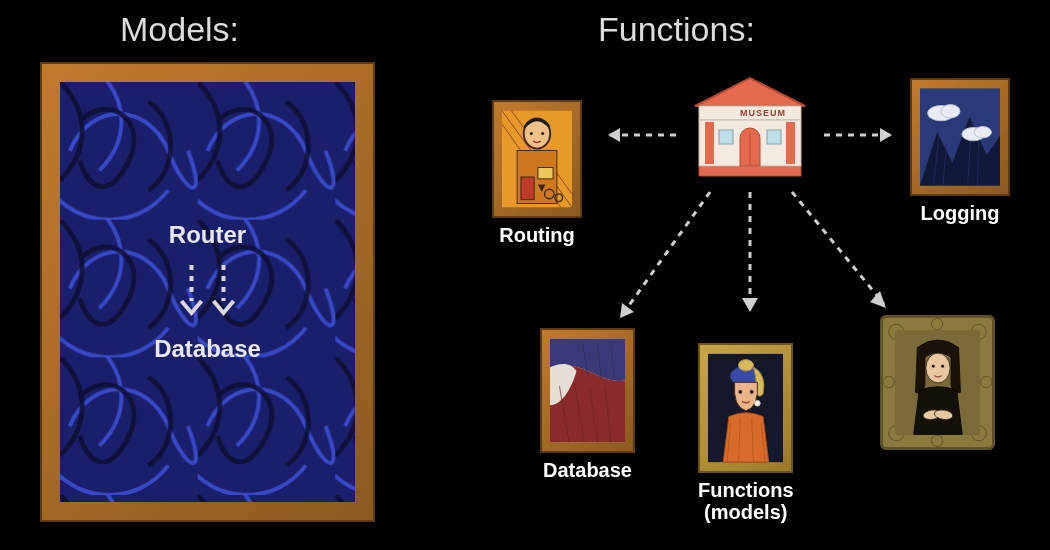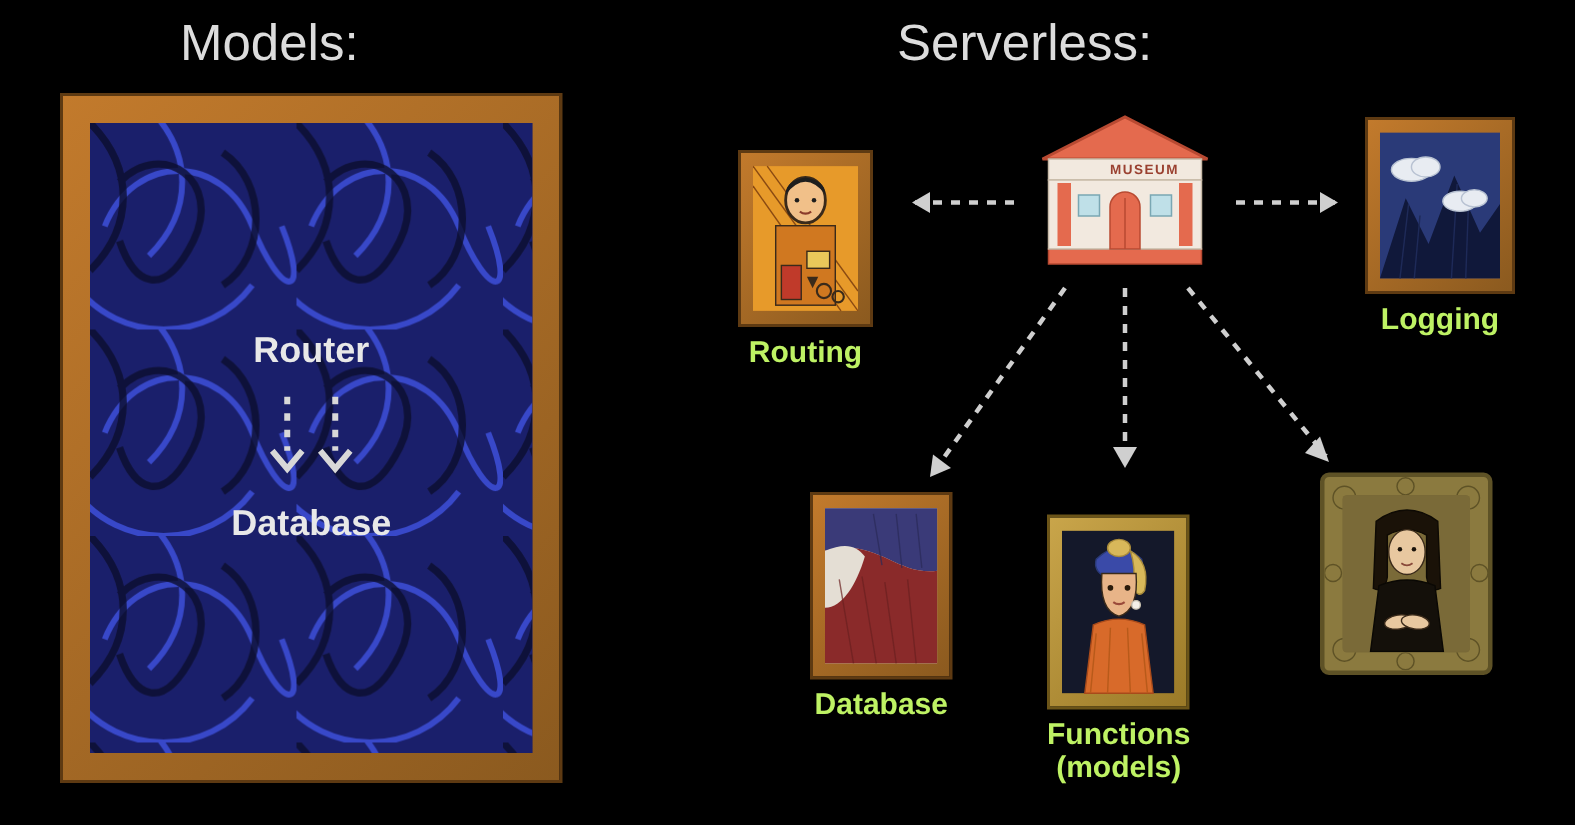--- a/index.html
+++ b/index.html
@@ -72,21 +72,21 @@
     position: absolute;
     text-align: center;
   }
   .small-frame .frame-box {
     margin: 0 auto 6px;
     position: relative;
   }
   .small-frame .frame-label {
     font-size: 20px;
     font-weight: 700;
-    color: #bef264;
+    color: #ffffff;
     line-height: 1.1;
   }
   .frame-routing { left: 492px; top: 100px; }
   .frame-routing .frame-box { width: 90px; height: 118px; }
   .frame-logging { left: 910px; top: 78px; }
   .frame-logging .frame-box { width: 100px; height: 118px; }
   .frame-database { left: 540px; top: 328px; }
   .frame-database .frame-box { width: 95px; height: 125px; }
   .frame-functions { left: 698px; top: 320px; margin-top: 23px; }
   .frame-functions .frame-box { width: 95px; height: 130px; }
@@ -118,21 +118,21 @@
     font-size:9px;
     font-weight:700;
     letter-spacing:1px;
     color:#9a4030;
   }
 </style>
 </head>
 <body>
 
 <div class="title title-left">Models:</div>
-<div class="title title-right">Serverless:</div>
+<div class="title title-right">Functions:</div>
 
 <div class="big-frame">
   <div class="big-canvas">
     <svg class="swirl" viewBox="0 0 300 430" preserveAspectRatio="xMidYMid slice">
       <defs>
         <pattern id="swirlp" width="140" height="140" patternUnits="userSpaceOnUse">
           <rect width="140" height="140" fill="#1a1f6b"></rect>
           <g stroke="#3a4cd4" stroke-width="4" fill="none" opacity="0.9">
             <path d="M10 70 C 30 20, 90 20, 110 70 S 150 120, 130 70"></path>
             <path d="M-10 110 C 20 150, 80 150, 110 110"></path>

